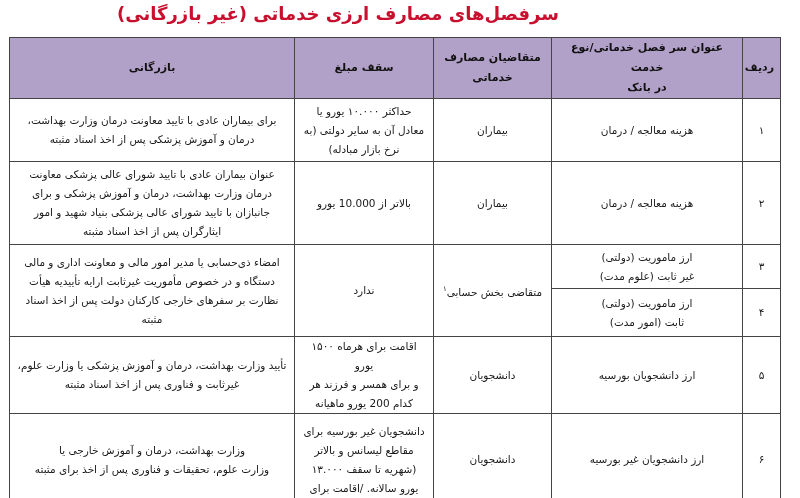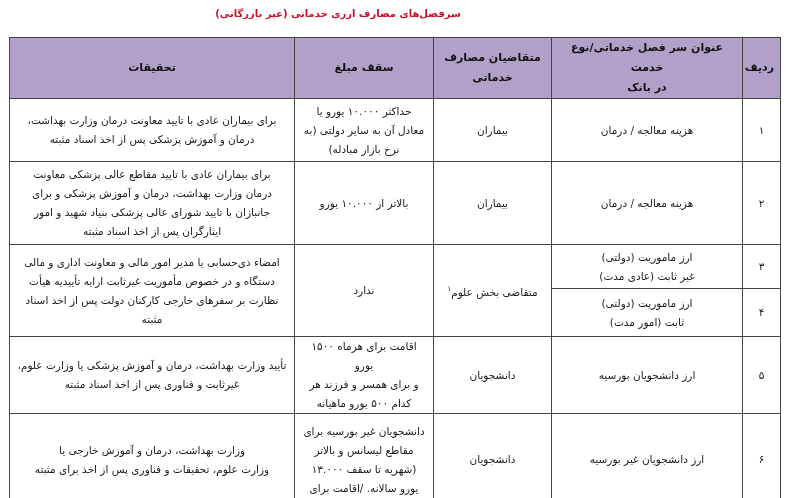--- a/index.html
+++ b/index.html
@@ -14,21 +14,21 @@
       overflow: hidden;
       font-family: "DejaVu Sans", sans-serif;
       color: #1a1a1a;
     }
     .doc-title {
       position: absolute;
       top: 4px;
       left: 0;
       width: 676px;
       text-align: center;
-      font-size: 10px;
+      font-size: 18px;
       font-weight: bold;
       color: #c8102e;
       direction: rtl;
       line-height: 20px;
     }
     table.main {
       position: absolute;
       top: 37px;
       left: 9px;
       width: 771px;
@@ -90,21 +90,21 @@
         <span class="line">در بانک</span>
       </th>
       <th>
         <span class="line">متقاضیان مصارف</span>
         <span class="line">خدماتی</span>
       </th>
       <th>
         <span>سقف مبلغ</span>
       </th>
       <th>
-        <span>تحقیقات</span>
+        <span>بازرگانی</span>
       </th>
     </tr>
   </thead>
   <tbody>
 
     <tr class="r1">
       <td>۱</td>
       <td>هزینه معالجه / درمان</td>
       <td>بیماران</td>
       <td>
@@ -116,38 +116,38 @@
         <span class="line">برای بیماران عادی با تایید معاونت درمان وزارت بهداشت،</span>
         <span class="line">درمان و آموزش پزشکی  پس از اخذ اسناد مثبته</span>
       </td>
     </tr>
 
     <tr class="r2">
       <td>۲</td>
       <td>هزینه معالجه / درمان</td>
       <td>بیماران</td>
       <td>
-        <span class="line">بالاتر از ۱۰.۰۰۰ یورو</span>
+        <span class="line">بالاتر از 10.000 یورو</span>
       </td>
       <td class="notes">
-        <span class="line">برای بیماران عادی با تایید مقاطع عالی پزشکی معاونت</span>
+        <span class="line">عنوان بیماران عادی با تایید شورای عالی پزشکی معاونت</span>
         <span class="line">درمان وزارت بهداشت، درمان و آموزش پزشکی و برای</span>
         <span class="line">جانبازان با تایید شورای عالی پزشکی بنیاد شهید و امور</span>
         <span class="line">ایثارگران  پس از اخذ اسناد مثبته</span>
       </td>
     </tr>
 
     <tr class="r3">
       <td>۳</td>
       <td>
         <span class="line">ارز ماموریت (دولتی)</span>
-        <span class="line">غیر ثابت (عادی مدت)</span>
+        <span class="line">غیر ثابت (علوم مدت)</span>
       </td>
       <td rowspan="2">
-        <span>متقاضی بخش علوم</span><sup class="footnote-ref">۱</sup>
+        <span>متقاضی بخش حسابی</span><sup class="footnote-ref">۱</sup>
       </td>
       <td rowspan="2">
         <span class="line">ندارد</span>
       </td>
       <td rowspan="2" class="notes">
         <span class="line">امضاء ذی‌حسابی یا مدیر امور مالی و معاونت اداری و مالی</span>
         <span class="line">دستگاه و در خصوص مأموریت غیرثابت ارایه تأییدیه هیأت</span>
         <span class="line">نظارت بر سفرهای خارجی کارکنان دولت پس از اخذ اسناد</span>
         <span class="line">مثبته</span>
       </td>
@@ -161,21 +161,21 @@
       </td>
     </tr>
 
     <tr class="r5">
       <td>۵</td>
       <td>ارز دانشجویان بورسیه</td>
       <td>دانشجویان</td>
       <td>
         <span class="line">اقامت برای هرماه ۱۵۰۰ یورو</span>
         <span class="line">و برای همسر و فرزند هر</span>
-        <span class="line">کدام ۵۰۰ یورو ماهیانه</span>
+        <span class="line">کدام 200 یورو ماهیانه</span>
       </td>
       <td class="notes">
         <span class="line">تأیید وزارت بهداشت، درمان و آموزش پزشکی یا وزارت علوم،</span>
         <span class="line">غیرثابت و فناوری پس از اخذ اسناد مثبته</span>
       </td>
     </tr>
 
     <tr class="r6">
       <td>۶</td>
       <td>ارز دانشجویان غیر بورسیه</td>

